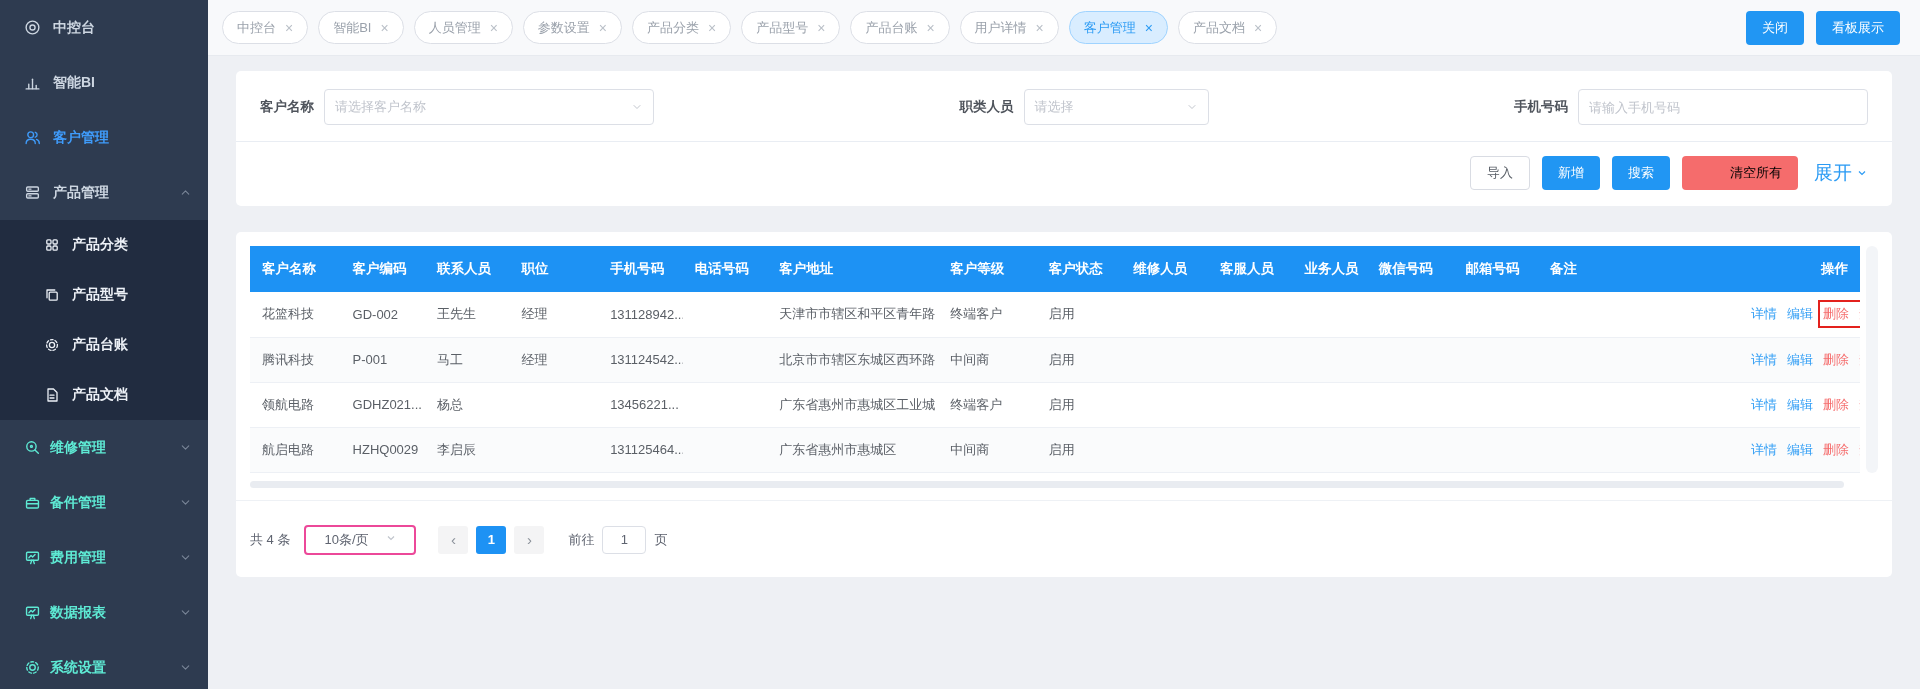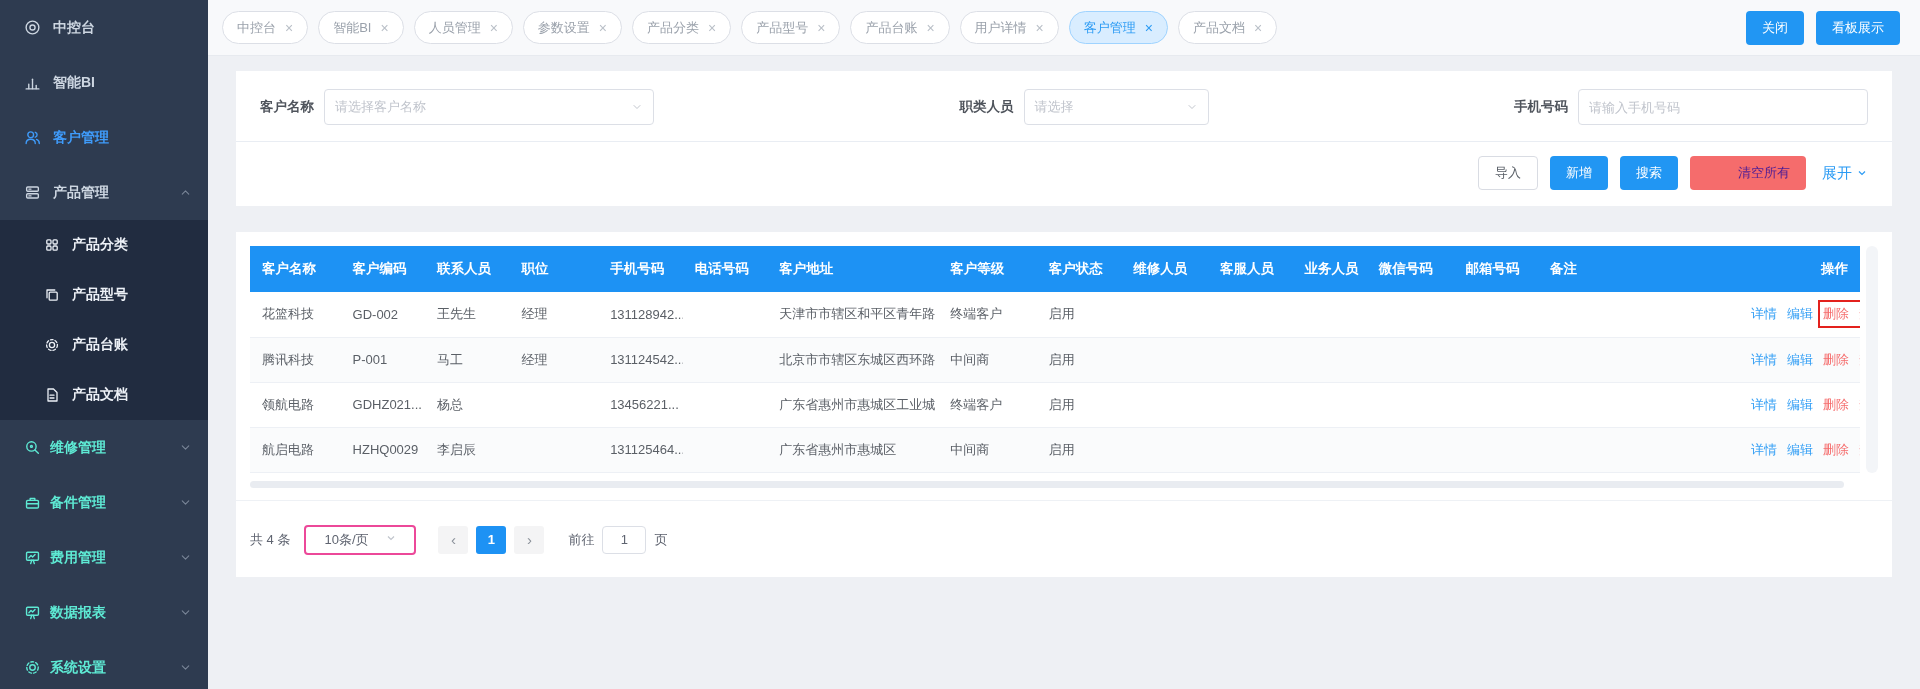--- a/index.html
+++ b/index.html
@@ -29,41 +29,41 @@
          font-size:13px; color:#9aa1ab; cursor:pointer; white-space:nowrap; }
   .tab .x { font-size:14px; color:#b9bfc7; line-height:1; }
   .tab.active { background:#d9edff; border-color:#9fd3ff; color:#2b9bf4; }
   .tab.active .x { color:#2b9bf4; }
   .tabbar-actions { display:flex; gap:12px; }
 
   .btn { border:none; border-radius:4px; height:34px; padding:0 16px; font-size:13px;
          cursor:pointer; font-family:inherit; white-space:nowrap; }
   .btn-primary { background:#2196f3; color:#fff; }
   .btn-plain { background:#fff; color:#5a6068; border:1px solid #d9dce3; }
-  .btn-danger { background:#f56c6c; color:#4c1d95;padding-left:48px; }
+  .btn-danger { background:#f56c6c; color:#000000;padding-left:48px; }
 
   .content { padding:15px 28px 0 28px; flex:1; }
 
-  .card { background:#fff; border-radius:0; }
+  .card { background:#fff; border-radius:5px; }
 
   
   .filter-card { padding:18px 24px 12px 24px; }
   .filter-row { display:flex; align-items:center; justify-content:space-between; }
   .fgroup { display:flex; align-items:center; }
   .flabel { font-size:13.5px; color:#4f545c; font-weight:600; padding-right:10px; white-space:nowrap; }
   .control { height:36px; border:1px solid #dcdfe6; border-radius:4px; background:#fff;
              font-size:13px; color:#5f6470; }
   .sel { display:flex; align-items:center; justify-content:space-between; padding:8px 10px; cursor:pointer; }
   .sel .ph { color:#c0c4cc; }
   input.control { padding:0 10px; font-family:inherit; outline:none; }
   input.control::placeholder { color:#c0c4cc; }
   .w1{width:330px}.w2{width:275px}.w3{width:185px}.w4{width:290px}
   .divider { height:1px; background:#e9edf3; margin:16px -24px 0 -24px; }
   .toolbar { display:flex; justify-content:flex-end; align-items:center; gap:12px; padding:14px 0 4px 0; }
-  .expand-link { display:flex; align-items:center; gap:4px; color:#2b9bf4; font-size:15px;
+  .expand-link { display:flex; align-items:center; gap:4px; color:#2b9bf4; font-size:19px;
                  cursor:pointer; margin-left:4px; }
 
   
   .table-card { margin-top:26px; padding:14px 14px 22px 14px; }
   .table-wrap { position:relative; padding-right:18px; }
   .v-scroll { position:absolute; top:0; right:0; width:12px; height:100%;
               background:#f3f5f8; border-radius:6px; }
   table { width:100%; border-collapse:collapse; table-layout:fixed; font-size:13px; color:#5a5f66; }
   thead th { background:#1d92f4; color:#fff; font-weight:700; text-align:left;
              height:46px; padding:0 12px; font-size:13.5px; white-space:nowrap; overflow:hidden; }

